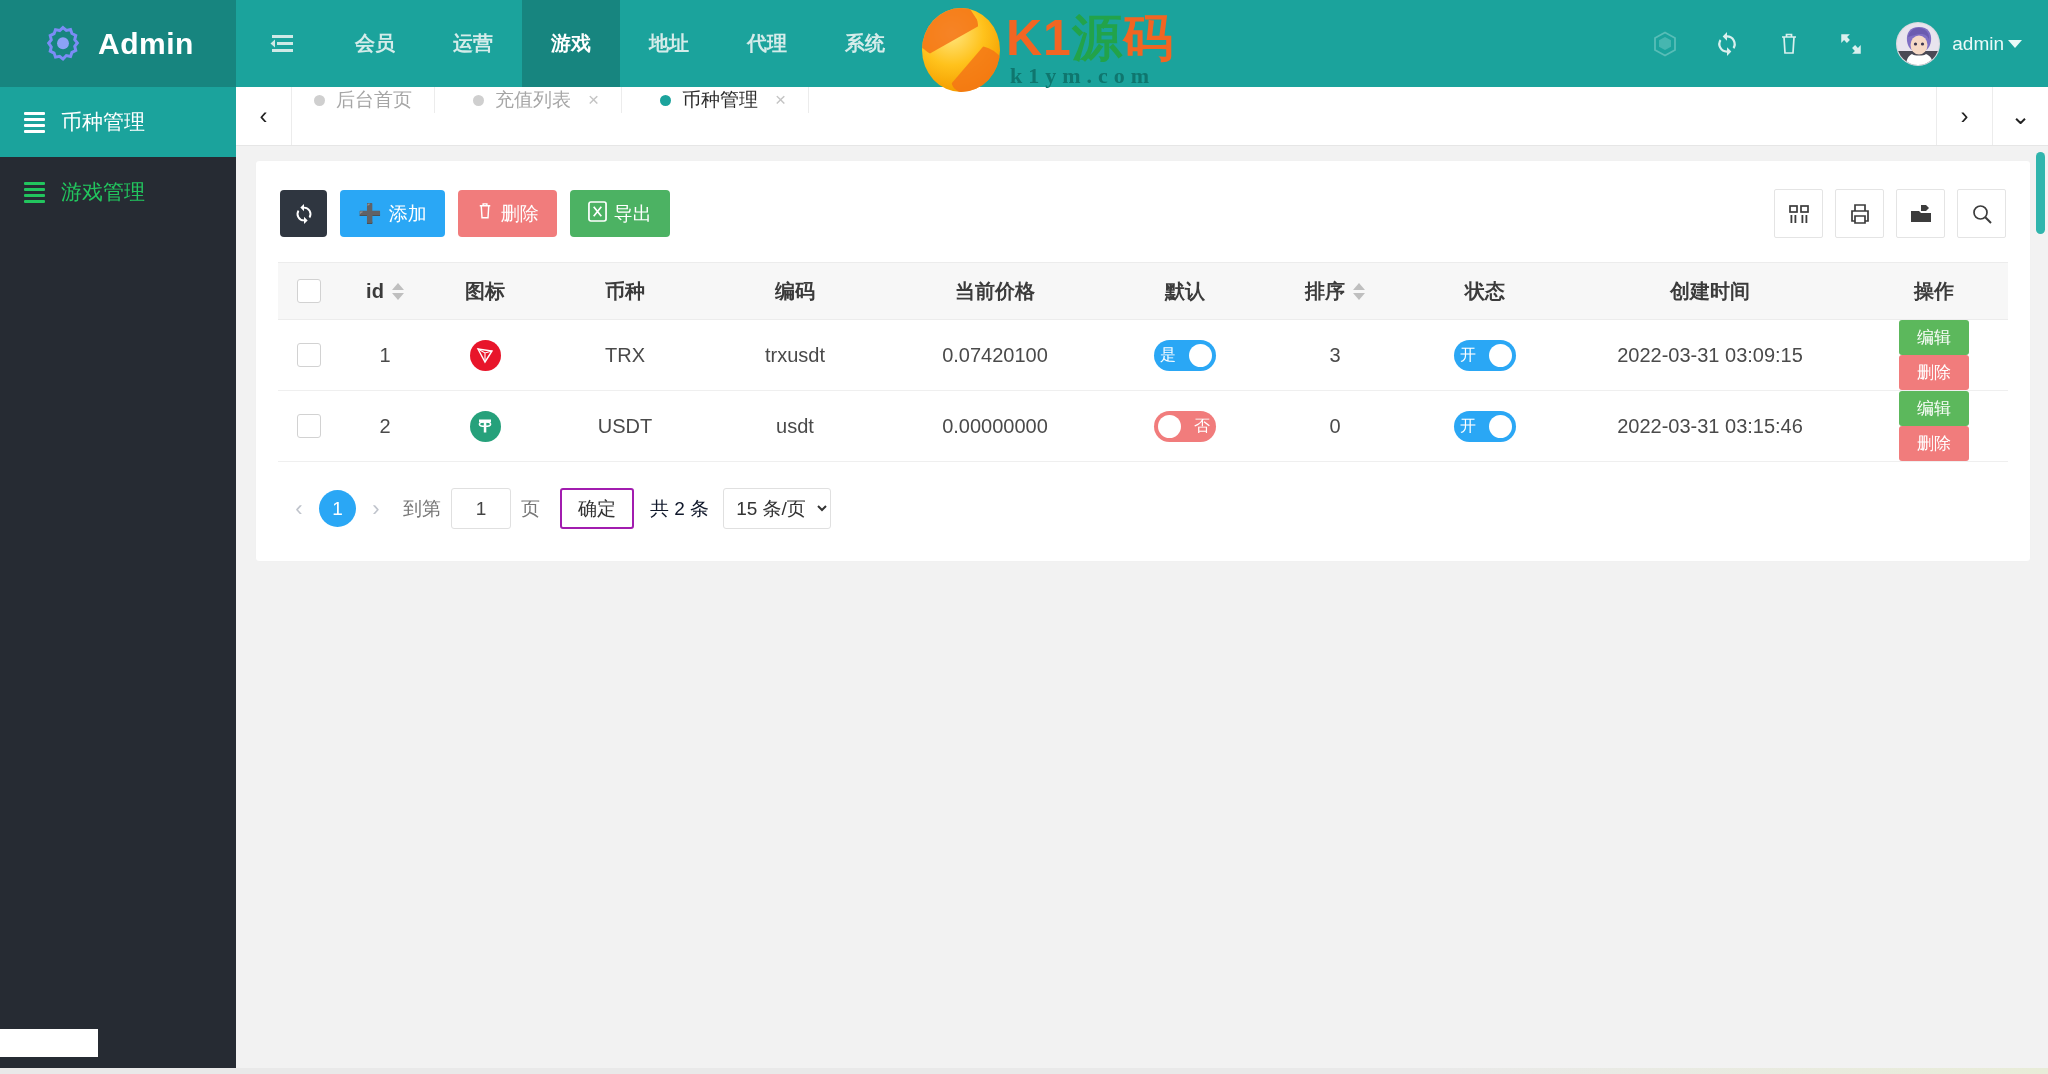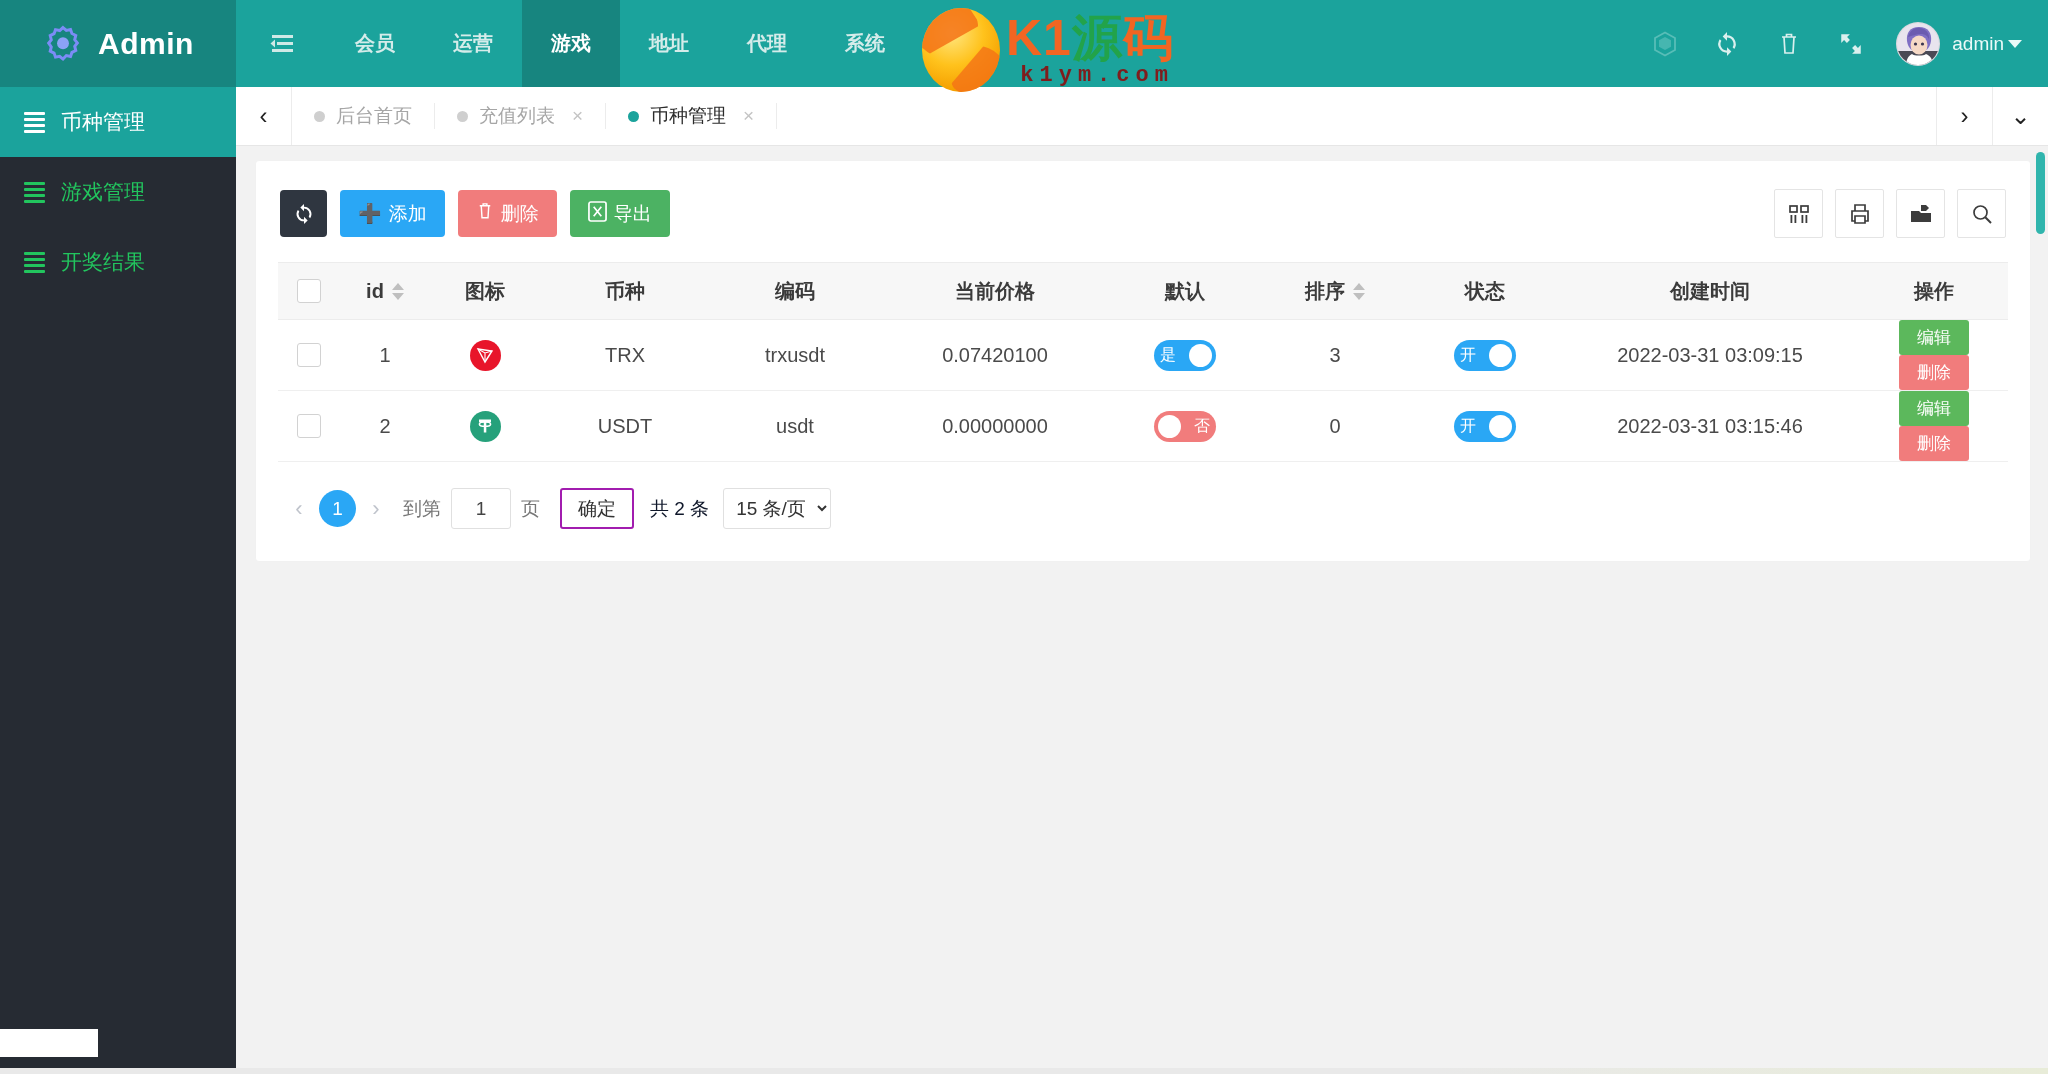--- a/index.html
+++ b/index.html
@@ -69,24 +69,23 @@
   .wm-ball:after {
     content:""; position: absolute; right: -6px; bottom: -10px; width: 56px; height: 56px;
     border-radius: 50%; background: #f47216; opacity: .8;
     clip-path: polygon(100% 60%, 40% 100%, 0 70%, 60% 0, 100% 0);
   }
   .wm-txt { display: flex; flex-direction: column; margin-left: 6px; }
   .wm-line1 { font-size: 50px; font-weight: bold; line-height: 52px; letter-spacing: 1px; }
   .wm-line1 .o { color: #f26522; }
   .wm-line1 .g { color: #22a34a; }
   .wm-line2 {
-    font-size: 22px; font-weight: bold; color: #7f1d1d;
+    font-size: 22px; font-weight: bold; color: #0f766e;
     letter-spacing: 6px; line-height: 24px; margin-left: 4px;
-    font-family: Liberation Mono, monospace;
-    text-align: right;
+    font-family: Liberation Serif, serif;
   }
   
   .sidebar {
     position: absolute; left: 0; top: 87px; width: 236px; height: 987px;
     background: #262b33; z-index: 20;
   }
   .side-item {
     height: 70px; display: flex; align-items: center; padding-left: 24px;
     color: #22c55e; font-size: 21px; cursor: pointer; gap: 16px;
   }
@@ -104,21 +103,21 @@
     position: absolute; left: 236px; top: 87px; width: 1812px; height: 59px;
     background: #ffffff; border-bottom: 1px solid #e6e6e6;
     display: flex; align-items: stretch; z-index: 15;
   }
   .tb-ctrl {
     width: 56px; display: flex; align-items: center; justify-content: center;
     border-right: 1px solid #ececec; color: #222; font-size: 24px; cursor: pointer;
     flex: none;
   }
   .tb-ctrl.right { border-right: none; border-left: 1px solid #ececec; }
-  .tabs-wrap { display: flex; align-items: center; flex: 1; overflow: hidden; }
+  .tabs-wrap { display: flex; align-items: flex-start; flex: 1; overflow: hidden; gap: 16px; }
   .tab {
     display: flex; align-items: center; gap: 11px; padding: 0 22px;
     border-right: 1px solid #ececec; font-size: 19px; color: #a6a6a6;
     cursor: pointer; white-space: nowrap;
   }
   .tab.active { color: #2b2b2b; }
   .tab-dot { width: 11px; height: 11px; border-radius: 50%; background: #cfcfcf; flex: none; }
   .tab.active .tab-dot { background: #1BA39C; }
   .tab-close { color: #c4c4c4; font-size: 19px; margin-left: 6px; cursor: pointer; }
   .tabbar-right { margin-left: auto; display: flex; align-items: stretch; flex: none; }
@@ -329,29 +328,20 @@
       <span>币种管理</span>
     </div>
     <div class="side-item">
       <span class="side-bars">
           <i></i>
           <i></i>
           <i></i>
           <i></i>
         </span>
       <span>游戏管理</span>
-    </div>
-    <div class="side-item">
-      <span class="side-bars">
-          <i></i>
-          <i></i>
-          <i></i>
-          <i></i>
-        </span>
-      <span>开奖结果</span>
     </div>
     <div class="side-scrollbar"></div>
   </div>
 
   <div class="tabbar">
     <div class="tb-ctrl">‹</div>
     <div class="tabs-wrap">
       <div class="tab">
         <span class="tab-dot"></span>
         <span>后台首页</span>

